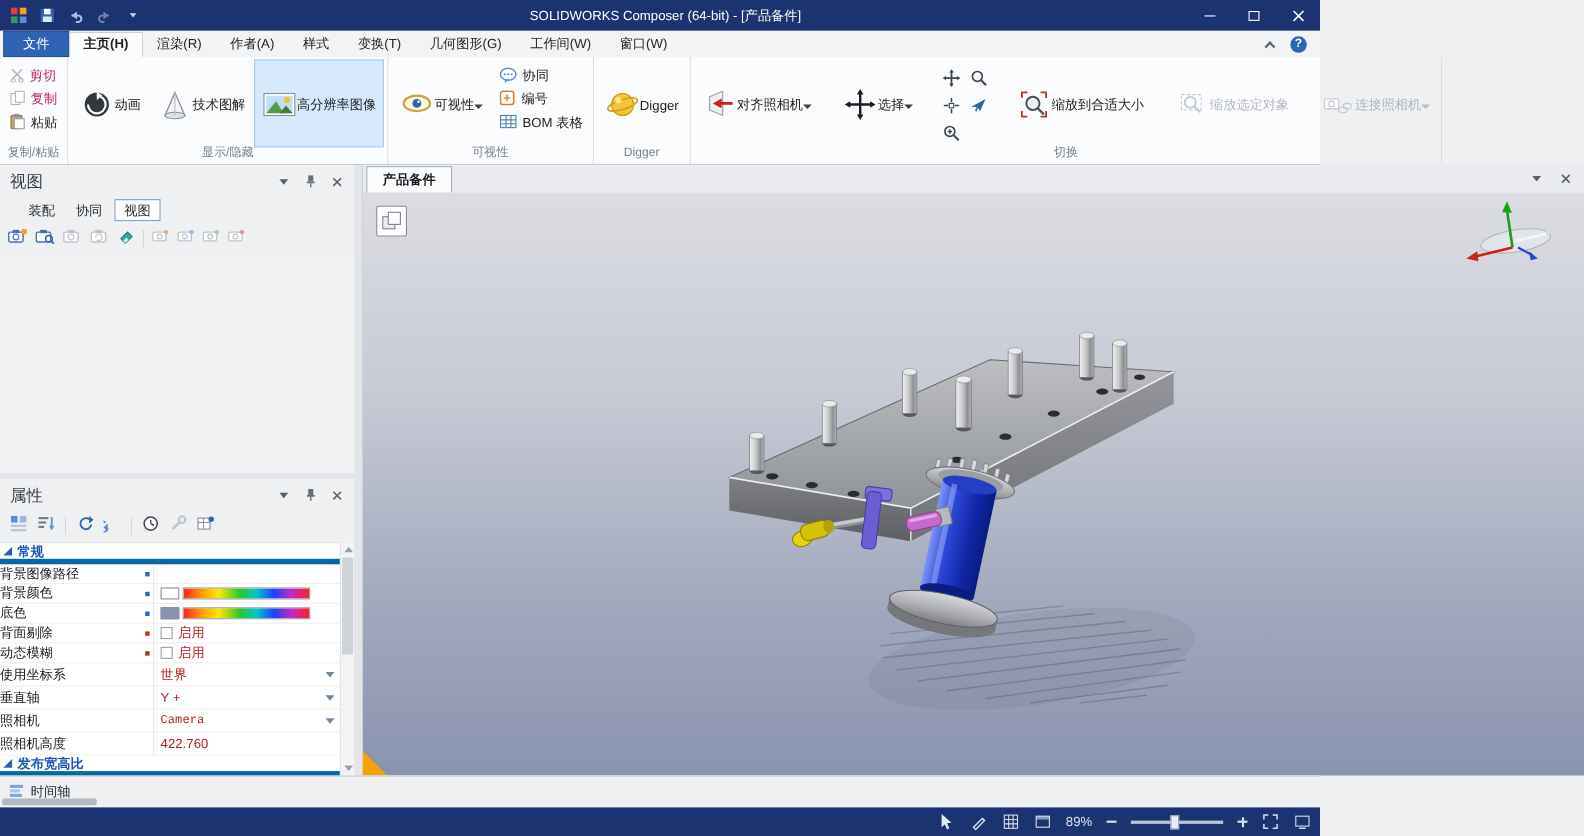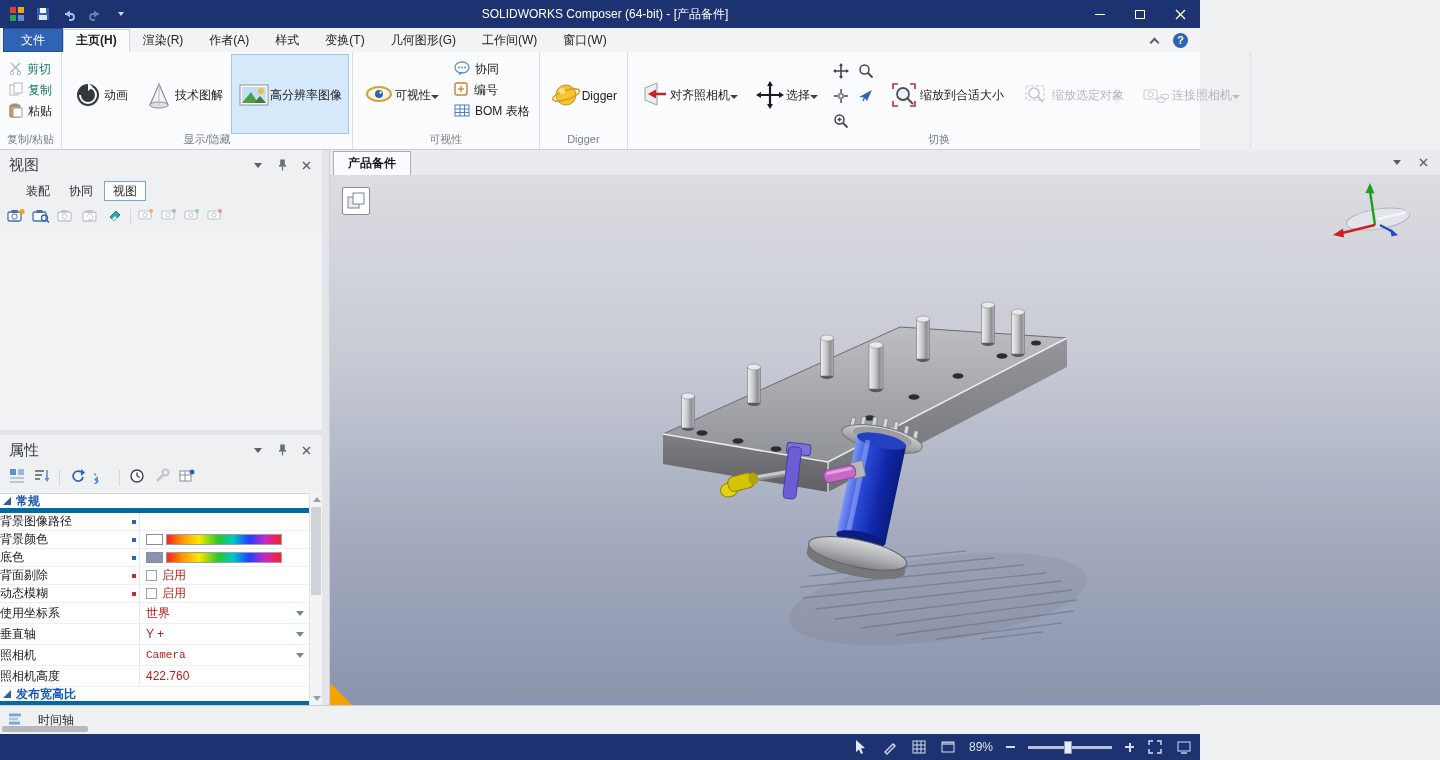--- a/index.html
+++ b/index.html
@@ -27,21 +27,21 @@
 .chev-up{width:7px;height:7px;border-left:2px solid #5a6068;border-top:2px solid #5a6068;transform:rotate(45deg);margin-top:4px}
 .helpbtn{width:15px;height:15px;border-radius:50%;background:#2f63b4;color:#fff;font-size:11px;font-weight:bold;display:flex;align-items:center;justify-content:center}
 
 
 #ribbon{position:absolute;top:52px;left:0;right:0;height:98px;background:#fbfcfd;border-bottom:1px solid #c9cdd1;display:flex}
 .grp{display:flex;flex-direction:column;border-right:1px solid #dcdfe2}
 .grp-body{flex:1;display:flex;padding:3px 4px 0}
 .grp-label{height:16px;font-size:11px;color:#79808a;text-align:center;line-height:13px}
 .col{display:flex;flex-direction:column;justify-content:flex-start}
 .smallbtn{display:flex;align-items:center;gap:5px;height:21px;padding:0 5px;font-size:12px;color:#1c1c1c;white-space:nowrap}
-.smallbtn.disabled{color:#0f766e}
+.smallbtn.disabled{color:#be185d}
 .bigbtn{display:flex;flex-direction:row;align-items:center;padding:3px 6px 0;font-size:12px;color:#1c1c1c;white-space:nowrap;text-align:center}
 .bigbtn .bicon{width:32px;height:32px;margin-bottom:2px;display:flex;align-items:center;justify-content:center}
 .bigbtn.selected{background:#d5e9fb;outline:1px solid #9cc6ea}
 .bigbtn.disabled{color:#b2b6bb}
 .caret{width:0;height:0;border-left:4px solid transparent;border-right:4px solid transparent;border-top:4px solid #3c4248;margin-top:2px}
 .caret.dis{border-top-color:#b9bdc2}
 .minigrid{display:grid;grid-template-columns:25px 25px;grid-auto-rows:25px;align-content:start;padding-top:3px}
 .mini{display:flex;align-items:center;justify-content:center}
 
 
@@ -76,21 +76,21 @@
 .swatch{width:17px;height:11px;border:1px solid #8a8f95;margin-right:3px;flex:none}
 .sw-white{background:#fff}.sw-slate{background:#8794b4}
 .grad{width:116px;height:11px;border:1px solid #9aa0a6;flex:none;
   background:linear-gradient(90deg,#ff2020,#ff9a00 14%,#ffe800 28%,#28c828 45%,#00c8c8 58%,#2040ff 72%,#c828c8 86%,#ff2020)}
 .cbox{width:11px;height:11px;border:1px solid #9aa0a6;background:#fff;margin-right:5px;flex:none}
 .dd{margin-left:auto;margin-right:5px;width:0;height:0;border-left:4px solid transparent;border-right:4px solid transparent;border-top:5px solid #6d87a8;align-self:center}
 .psec{display:flex;align-items:center;gap:5px;height:19px;padding-left:3px;color:#1857b8;font-weight:bold;border-bottom:5px solid #0369a1;background:#fff}
 .tri-sec{width:0;height:0;border-left:8px solid transparent;border-bottom:8px solid #2f5ea8}
 
 
-#timeline{position:absolute;left:0;right:0;top:705px;height:29px;background:#eef0f2;border-top:1px solid #c9ccd0;display:flex;align-items:center;gap:16px;padding:0 8px;font-size:12px;color:#2b2f33}
+#timeline{position:absolute;left:0;right:0;top:705px;height:29px;background:#eef0f2;border-top:1px solid #c9ccd0;display:flex;align-items:center;gap:6px;padding:0 8px;font-size:12px;color:#2b2f33}
 .tl-nub{position:absolute;left:2px;bottom:2px;width:86px;height:6px;background:#b5b8bd;border-radius:2px}
 
 
 #tabbar{position:absolute;left:330px;top:150px;width:1110px;height:25px;background:#e9ebee;display:flex;align-items:flex-end}
 .doctab{margin-left:3px;height:24px;padding:0 14px;background:#fbfcfd;border:1px solid #a8aeb6;border-bottom:none;font-size:12px;font-weight:bold;color:#16181b;display:flex;align-items:center}
 .tabbar-right{margin-left:auto;display:flex;gap:12px;padding:0 10px 6px 0;align-items:center}
 #viewport{position:absolute;left:330px;top:175px;width:1110px;height:530px;overflow:hidden;
   background:linear-gradient(180deg,#dcdde2 0%,#c7cad4 35%,#a2a9bd 70%,#8b94ae 100%)}
 #modelsvg{position:absolute;left:0;top:0}
 #corner-icon{position:absolute;left:12px;top:12px;width:28px;height:28px;background:#fff;border:1px solid #878d96;border-radius:2px;display:flex;align-items:center;justify-content:center}
@@ -308,21 +308,21 @@
                 <circle cx="12" cy="11" r="3" fill="#fae08c"></circle>
               </svg>
             </span>
           <span>Digger</span>
           </div>
       </div>
       <div class="grp-label">Digger</div>
     </div>
 
     <div class="grp">
-      <div class="grp-body" style="gap:4px">
+      <div class="grp-body" style="gap:16px">
         <div class="bigbtn">
           <span class="bicon">
               <svg width="30" height="28">
                 <polygon points="6,7 18,2 18,24 6,19" fill="#eceef0" stroke="#9aa0a6"></polygon>
                 <path d="M27 13 H15" stroke="#cc2020" stroke-width="2.5"></path>
                 <polygon points="9,13 17,8.5 17,17.5" fill="#cc2020"></polygon>
               </svg>
             </span>
           <span>对齐照相机</span>
           <span class="caret"></span>

